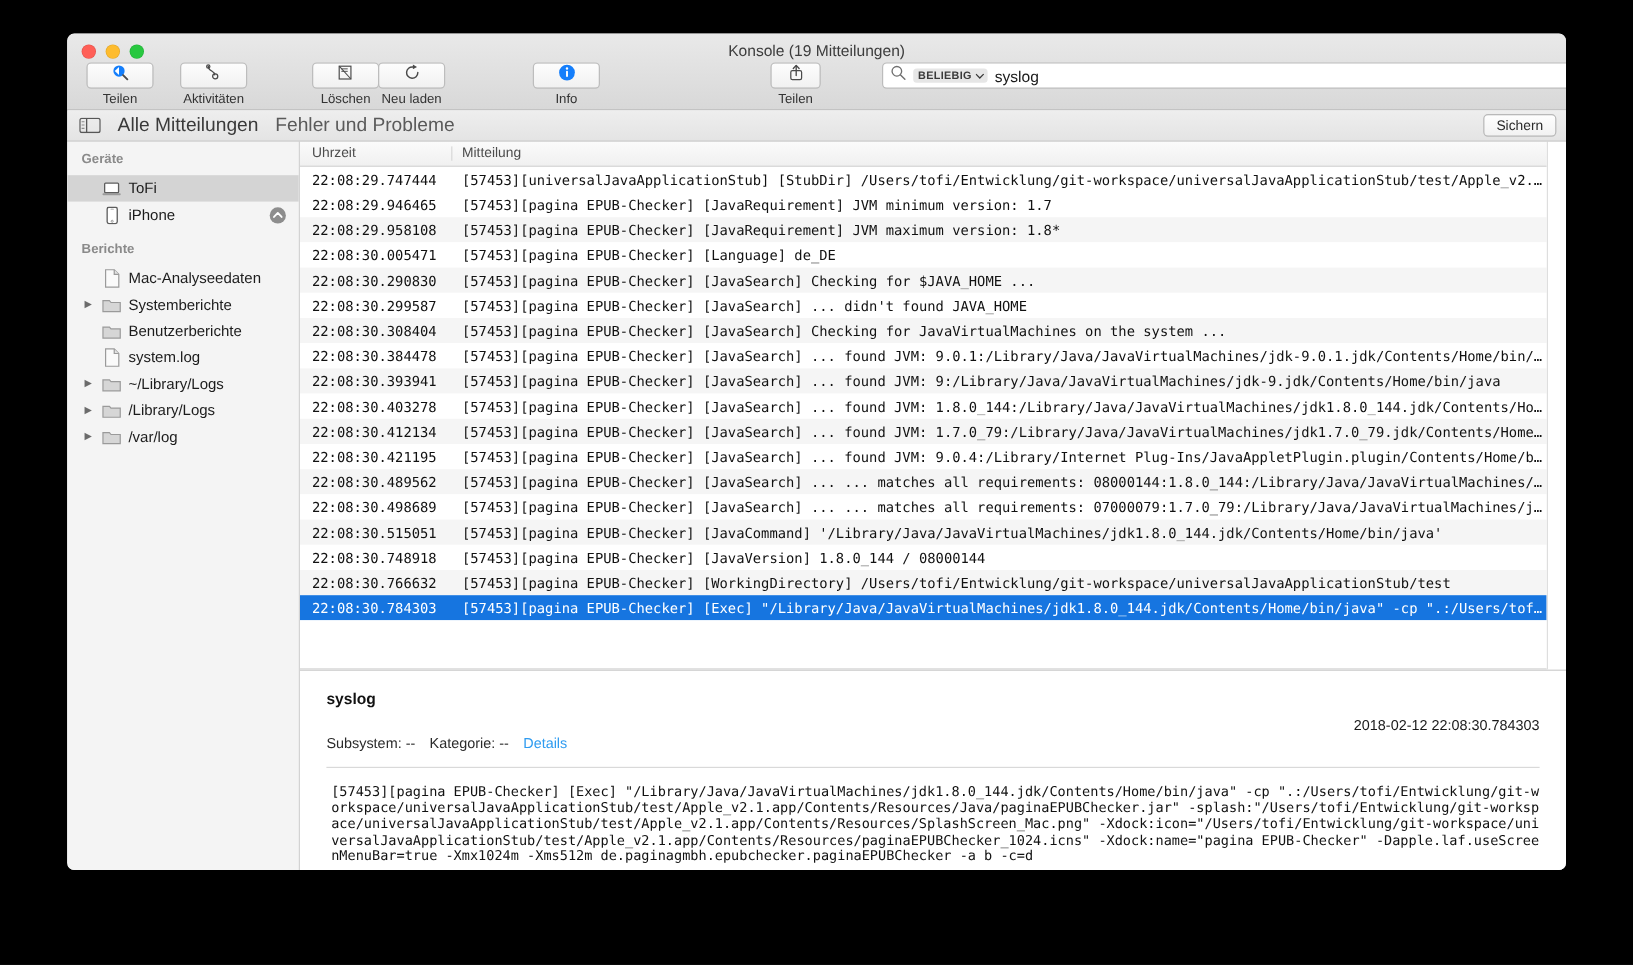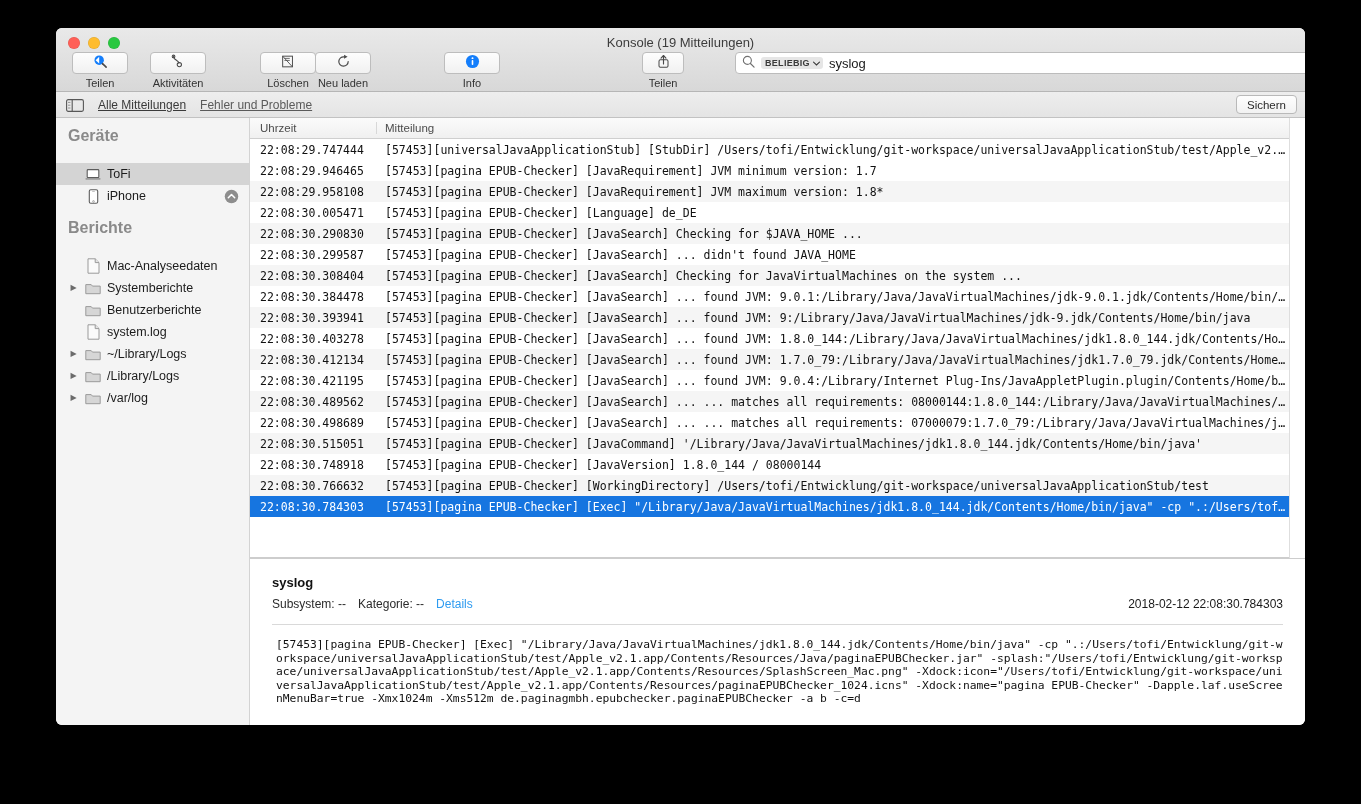--- a/index.html
+++ b/index.html
@@ -66,21 +66,21 @@
   }
   .search-value { font-size: 13px; color: #1a1a1a; }
   
   .filterbar {
     height: 26px; flex: 0 0 auto;
     background: linear-gradient(to bottom,#eeeeee,#e4e4e4);
     border-bottom: 1px solid #c2c2c2;
     display: flex; align-items: center; padding: 0 10px; gap: 14px;
     position: relative;
   }
-  .fb-tab { font-size: 12px; color: #3a3a3a; text-decoration: underline; }
+  .fb-tab { font-size: 16px; color: #3a3a3a; }
   .fb-tab.dim { color: #5a5a5a; }
   .sidebar-toggle { width: 18px; height: 13px; }
   .sichern-btn {
     position: absolute; right: 8px; top: 3px;
     height: 19px; padding: 0 10px;
     background: linear-gradient(to bottom,#fefefe,#f2f2f2);
     border: 1px solid #b9b9b9; border-radius: 4px;
     font-size: 11.5px; color: #2b2b2b;
     display: flex; align-items: center;
   }
@@ -88,22 +88,22 @@
   .body { flex: 1 1 auto; display: flex; min-height: 0; }
   .sidebar {
     width: 194px; flex: 0 0 194px;
     background: #f4f4f4;
     border-right: 1px solid #d3d3d3;
     padding-top: 6px;
     font-size: 12.5px;
     overflow: hidden;
   }
   .sb-header {
-    font-size: 16px; color: #8a8a8a; font-weight: 600;
-    padding: 3px 0 18px 12px;
+    font-size: 11px; color: #8a8a8a; font-weight: 600;
+    padding: 3px 0 7px 12px;
   }
   .sb-item {
     height: 22px; display: flex; align-items: center;
     padding-left: 12px; color: #1c1c1c; position: relative; gap: 6px;
   }
   .sb-item.selected { background: #d4d4d4; }
   .sb-item .disc {
     width: 11px; flex: 0 0 11px; text-align: center;
     font-size: 8px; color: #6b6b6b; line-height: 1;
   }
@@ -134,21 +134,21 @@
   .c-time { width: 127px; flex: 0 0 127px; padding-left: 10px; }
   .c-msg { flex: 1 1 auto; padding-left: 8px; overflow: hidden; text-overflow: ellipsis; }
   .rowfill { flex: 1 1 auto; background: #ffffff; border-bottom: 1px solid #cdcdcd; }
   
   .detail {
     flex: 0 0 auto; height: 167px;
     background: #fff; border-top: 1px solid #cdcdcd;
     padding: 16px 22px 0 22px; position: relative; overflow: hidden;
   }
   .d-title { font-size: 13px; font-weight: bold; color: #111; }
-  .d-meta { margin-top: 7px; font-size: 12px; color: #2b2b2b; display: flex; gap: 12px; }
+  .d-meta { margin-top: 22px; font-size: 12px; color: #2b2b2b; display: flex; gap: 12px; }
   .d-link { color: #2e9bf0; }
   .d-date {
     position: absolute; right: 22px; top: 38px;
     font-size: 12px; color: #1a1a1a;
   }
   .d-sep { margin-top: 13px; border-top: 1px solid #d9d9d9; }
   .d-body {
     margin-top: 13px;
     font-family: "DejaVu Sans Mono", monospace;
     font-size: 11.3px; line-height: 13.6px; color: #111;

